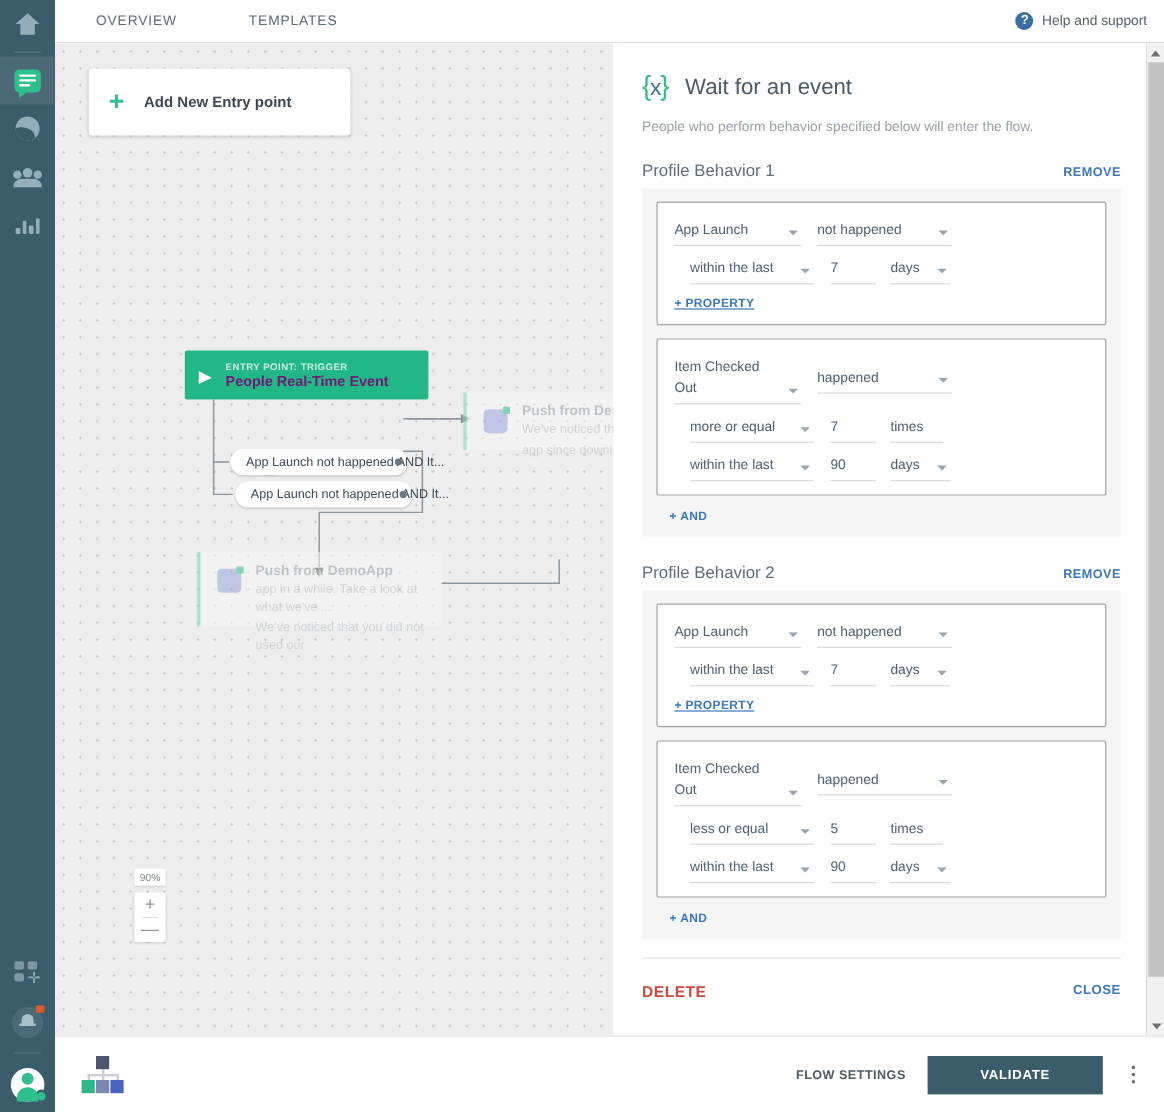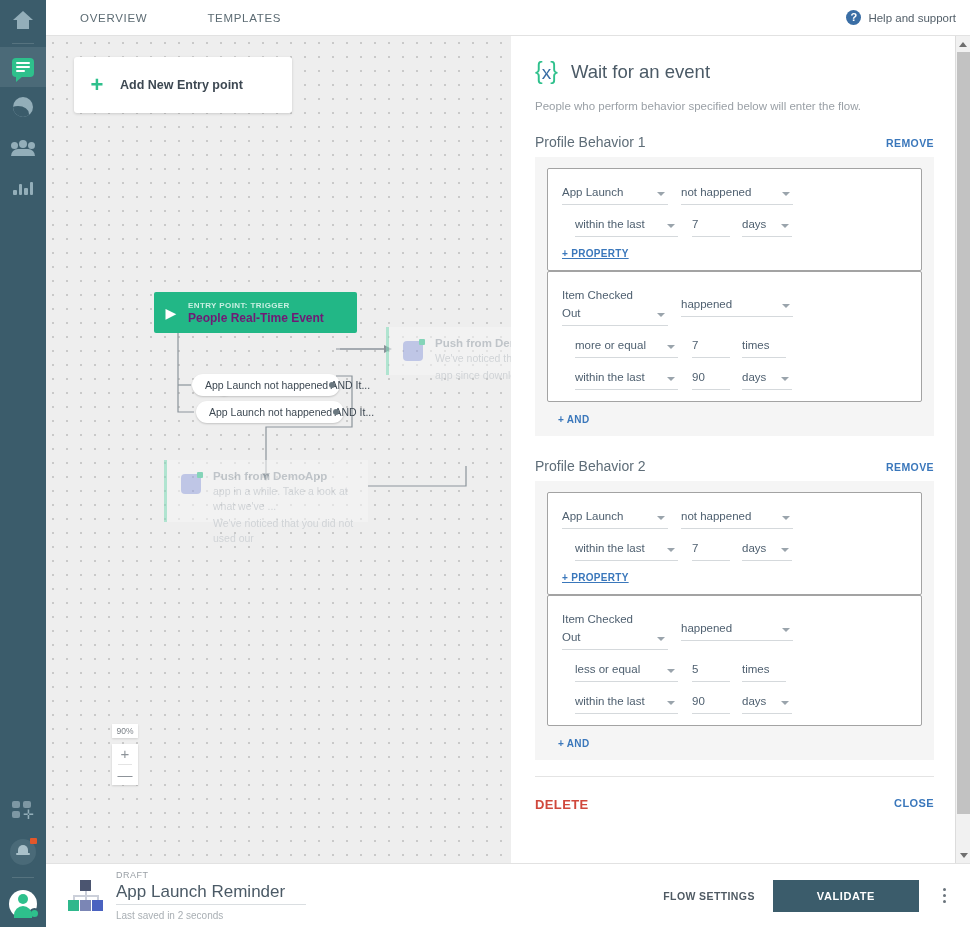--- a/index.html
+++ b/index.html
@@ -166,21 +166,21 @@
   .ph-ico em { color: #3a6ea5; font-style: normal; font-size: 19px; }
   .ph-title { font-size: 18.5px; color: #4b5a66; }
   .ph-desc { font-size: 11.5px; color: #9aa0a6; margin-top: 15px; }
 
   .sec-head { display: flex; align-items: baseline; justify-content: space-between; margin-top: 22px; padding-right: 21px; }
   .sec-title { font-size: 14px; color: #5e6d78; }
   .lnk-remove { font-size: 10.5px; font-weight: bold; letter-spacing: .4px; color: #3a77bb; cursor: pointer; }
   .sec-box { margin-top: 7px; margin-right: 21px; background: #f5f5f5; padding: 11px 12px 0 12px; }
 
   .card { background: #fff; border: 1px solid #a3a3a3; border-radius: 2px; padding: 13px 14px 11px 14px; }
-  .card + .card { }
+  .card + .card { margin-top: 11px; }
   .row { display: flex; align-items: center; margin-bottom: 9px; }
   .row.indent { padding-left: 13px; }
   .row:last-child { margin-bottom: 0; }
 
   .sel { position: relative; border-bottom: 1px solid #d5d9dc; padding: 0 18px 4px 0; }
   .sel span { font-size: 11.5px; color: #4f6070; }
   .sel .car {
     position: absolute; right: 3px; bottom: 8px; width: 0; height: 0;
     border-left: 4px solid transparent; border-right: 4px solid transparent;
     border-top: 4px solid #9aa4ac;
@@ -561,25 +561,20 @@
     <div class="flow-ico">
       <s class="fi-stem"></s>
         <s class="fi-bar"></s>
         <s class="fi-dl"></s>
         <s class="fi-dr"></s>
       <s class="fi-top"></s>
         <s class="fi-l"></s>
         <s class="fi-m"></s>
         <s class="fi-r"></s>
     </div>
-    <div class="flow-meta">
-      <div class="fm-draft">DRAFT</div>
-      <div class="fm-name">App Launch Reminder</div>
-      <div class="fm-saved">Last saved in 2 seconds</div>
-    </div>
     <div class="bb-right">
       <div class="lnk-fs">FLOW SETTINGS</div>
       <button class="btn-validate">VALIDATE</button>
       <div class="kebab">
           <s></s>
           <s></s>
           <s></s>
         </div>
     </div>
   </div>

